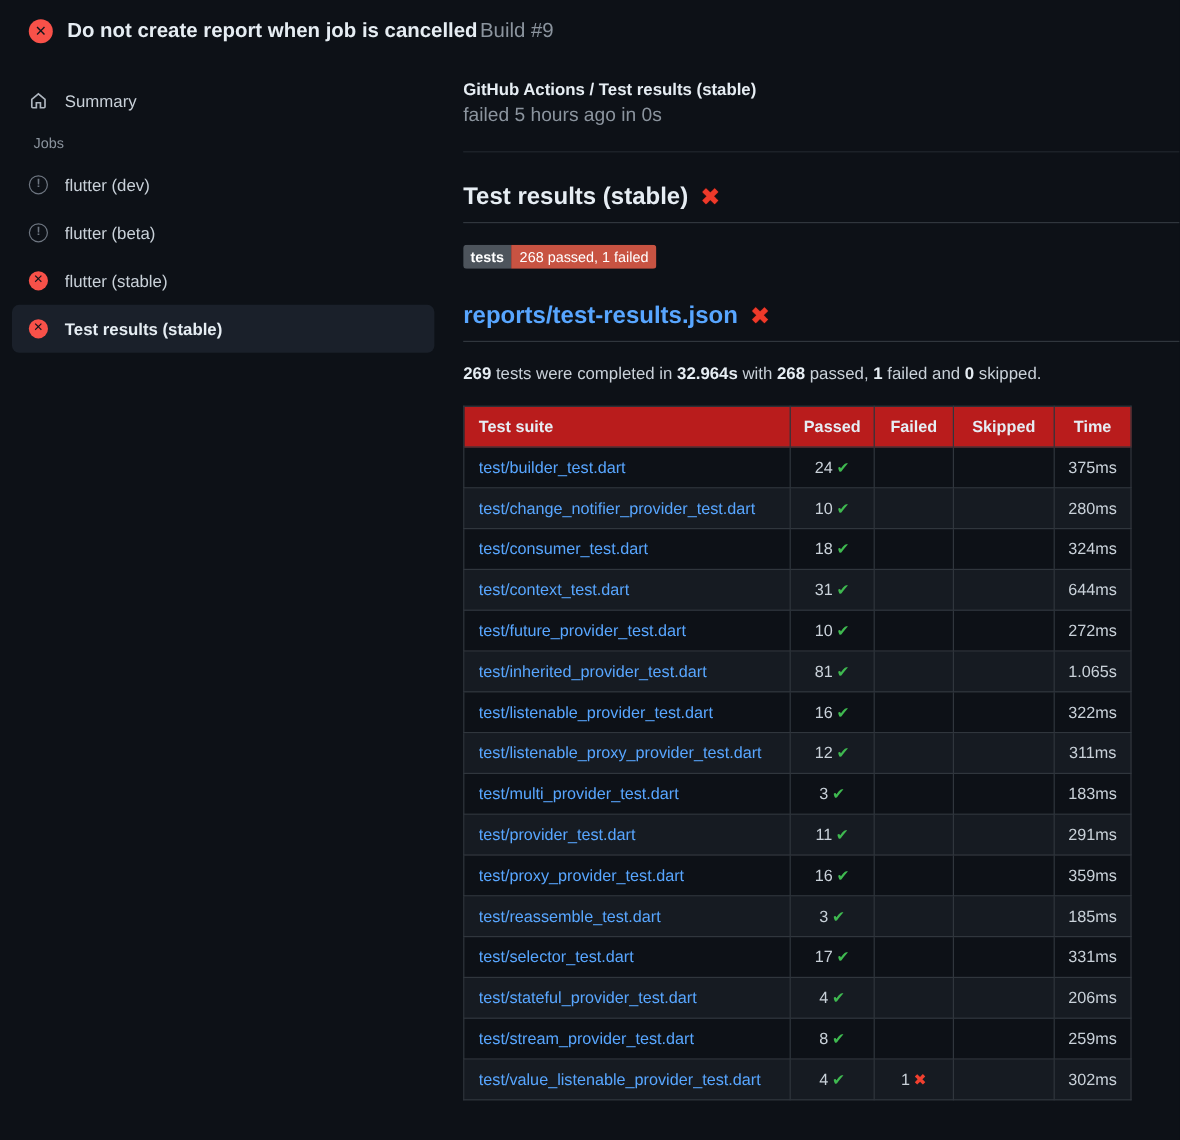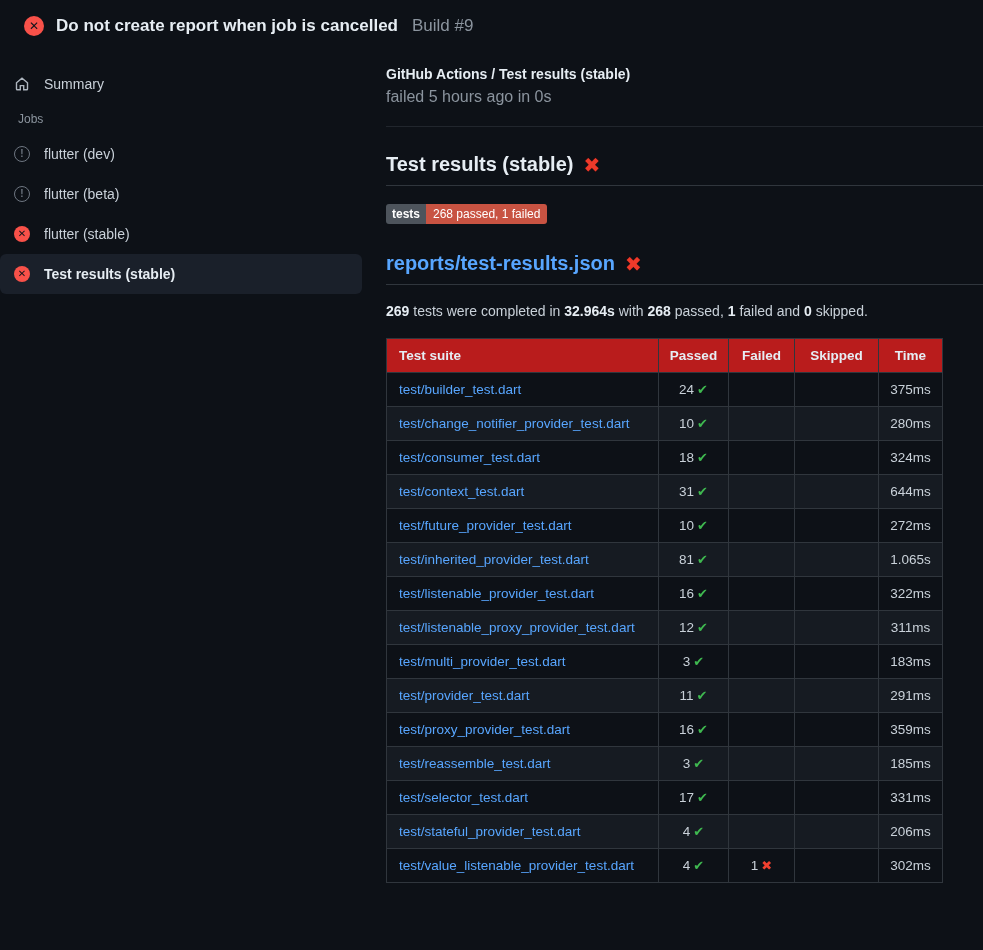--- a/index.html
+++ b/index.html
@@ -16,24 +16,24 @@
     font-size:14px;
   }
   
   .top-header{display:flex;align-items:center;gap:12px;padding:16px 24px 0 24px;}
   .status-circle{
     width:20px;height:20px;border-radius:50%;background:var(--danger);
     color:#10141b;font-weight:bold;display:inline-flex;align-items:center;justify-content:center;
     font-size:12px;line-height:1;flex:0 0 auto;
   }
   .top-title{font-size:17px;font-weight:bold;color:var(--text-bright);}
-  .top-build{font-size:17px;color:var(--muted);font-weight:normal;margin-left:14px;text-align:right;}
+  .top-build{font-size:17px;color:var(--muted);font-weight:normal;margin-left:2px;text-align:right;}
   
   .layout{display:flex;align-items:flex-start;margin-top:30px;}
-  .sidebar{width:362px;flex:0 0 auto;}
+  .sidebar{width:362px;flex:0 0 auto;padding-left:10px;}
   .main{flex:1;margin-left:24px;padding-right:0;}
   
   .side-item{
     display:flex;align-items:center;gap:14px;height:36px;padding:0 14px;
     border-radius:6px;cursor:pointer;color:var(--text);
   }
   .side-item.selected{background:var(--selected);color:var(--text-bright);font-weight:600;}
   .jobs-label{color:var(--muted);font-size:12px;margin:10px 0 8px 18px;}
   .jobs-list .side-item{height:40px;}
   .home-icon{display:inline-flex;flex:0 0 auto;}
@@ -262,20 +262,27 @@
             <td class="num">331ms</td>
           </tr>
           <tr>
             <td class="suite"><a href="#">test/stateful_provider_test.dart</a></td>
             <td class="num"><span>4</span><span class="check-icon">✔</span></td>
             <td class="num"></td>
             <td class="num"></td>
             <td class="num">206ms</td>
           </tr>
           <tr>
+            <td class="suite"><a href="#">test/stream_provider_test.dart</a></td>
+            <td class="num"><span>8</span><span class="check-icon">✔</span></td>
+            <td class="num"></td>
+            <td class="num"></td>
+            <td class="num">259ms</td>
+          </tr>
+          <tr>
             <td class="suite"><a href="#">test/value_listenable_provider_test.dart</a></td>
             <td class="num"><span>4</span><span class="check-icon">✔</span></td>
             <td class="num"><span>1</span><span class="fail-icon">✖</span></td>
             <td class="num"></td>
             <td class="num">302ms</td>
           </tr>
         </tbody>
     </table>
   </main>
 </div>

